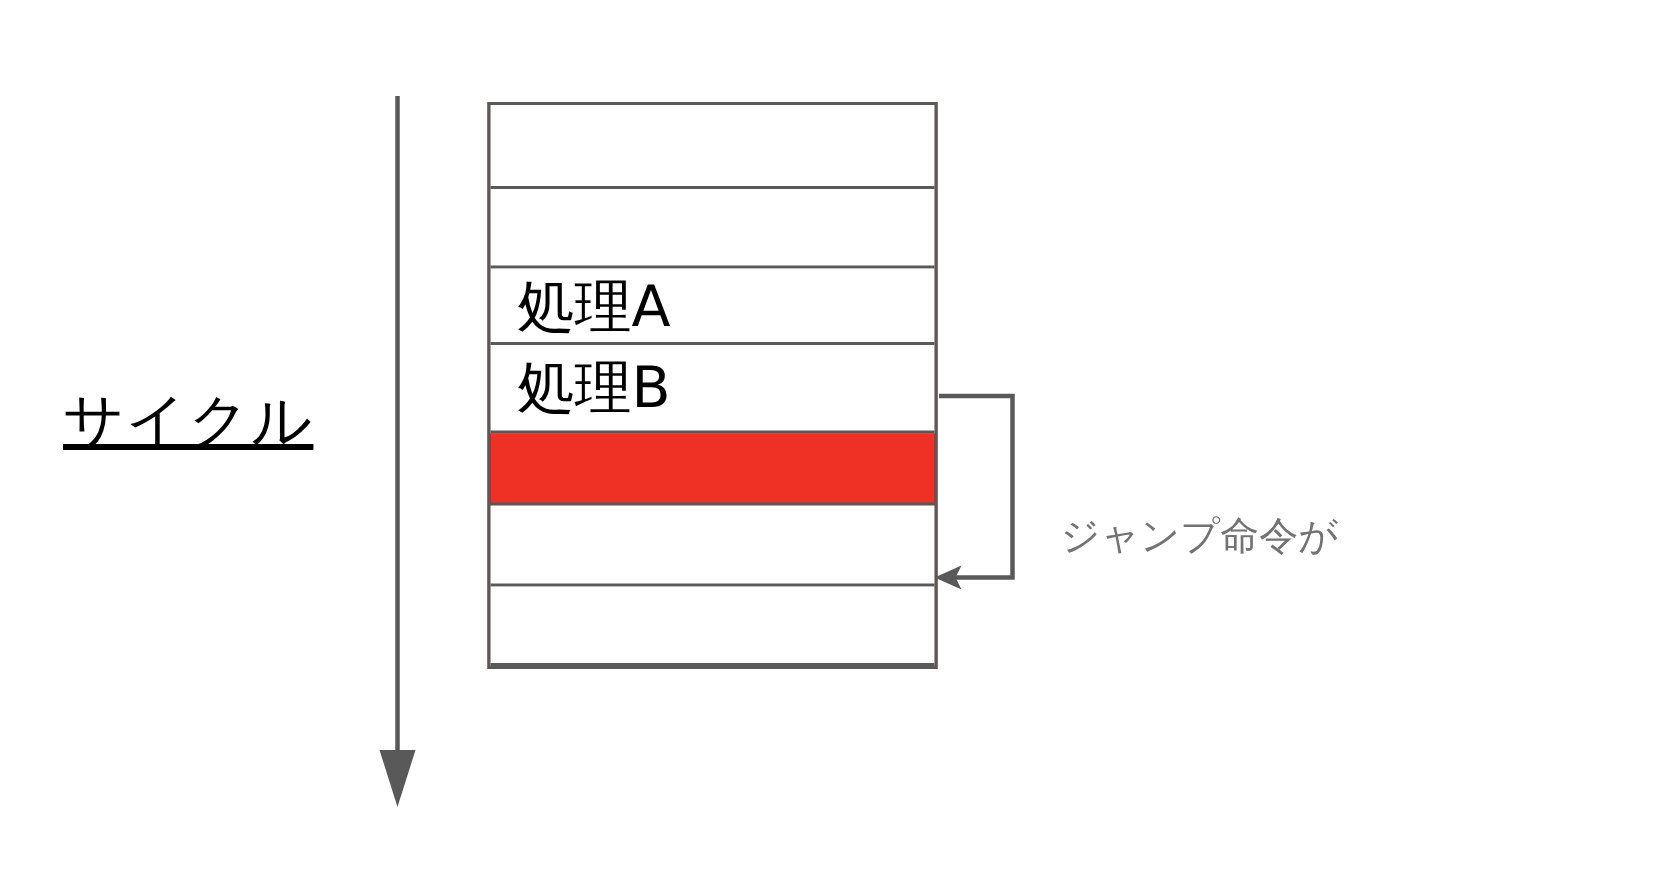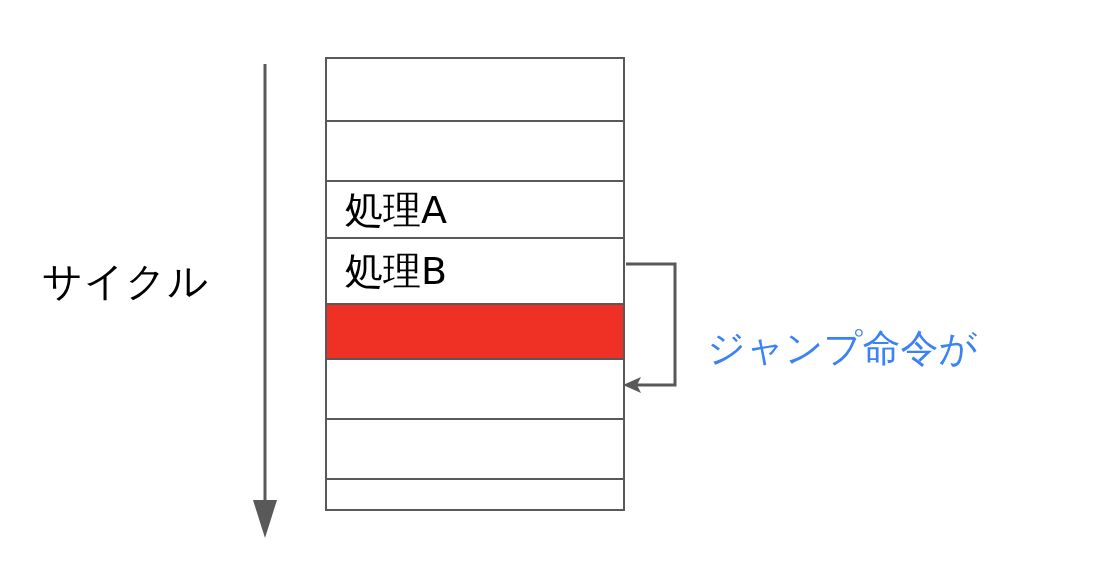--- a/index.html
+++ b/index.html
@@ -29,37 +29,38 @@
   .cycle-label {
     position: absolute;
     left: 42px;
     top: 258px;
     width: 200px;
     font-size: 40px;
     line-height: 1.15;
     letter-spacing: 0.02em;
     white-space: nowrap;
     color: #000000;
+    text-decoration: underline;
   }
 
   .cycle-axis-svg {
     position: absolute;
     left: 240px;
     top: 48px;
     width: 50px;
     height: 500px;
   }
 
   
   .cycle-table {
     position: absolute;
     left: 325px;
-    top: 57px;
+    top: 68px;
     width: 300px;
-    height: 454px;
+    height: 378px;
     box-sizing: border-box;
     border: 2px solid #595959;
     background: #7f1d1d;
     display: flex;
     flex-direction: column;
   }
 
   .cycle-row {
     box-sizing: border-box;
     border-bottom: 2px solid #595959;
@@ -90,26 +91,26 @@
     top: 250px;
     width: 80px;
     height: 156px;
     overflow: visible;
   }
 
   
   .jump-annotation {
     position: absolute;
     left: 707px;
-    top: 323px;
+    top: 341px;
     width: 380px;
-    font-size: 38px;
+    font-size: 26px;
     line-height: 1.33;
     white-space: nowrap;
-    color: #3b82f6;
+    color: #737373;
   }
   .jump-annotation .ann-line {
     display: block;
   }
 </style>
 </head>
 <body>
 
 <div id="diagram-root">
 

